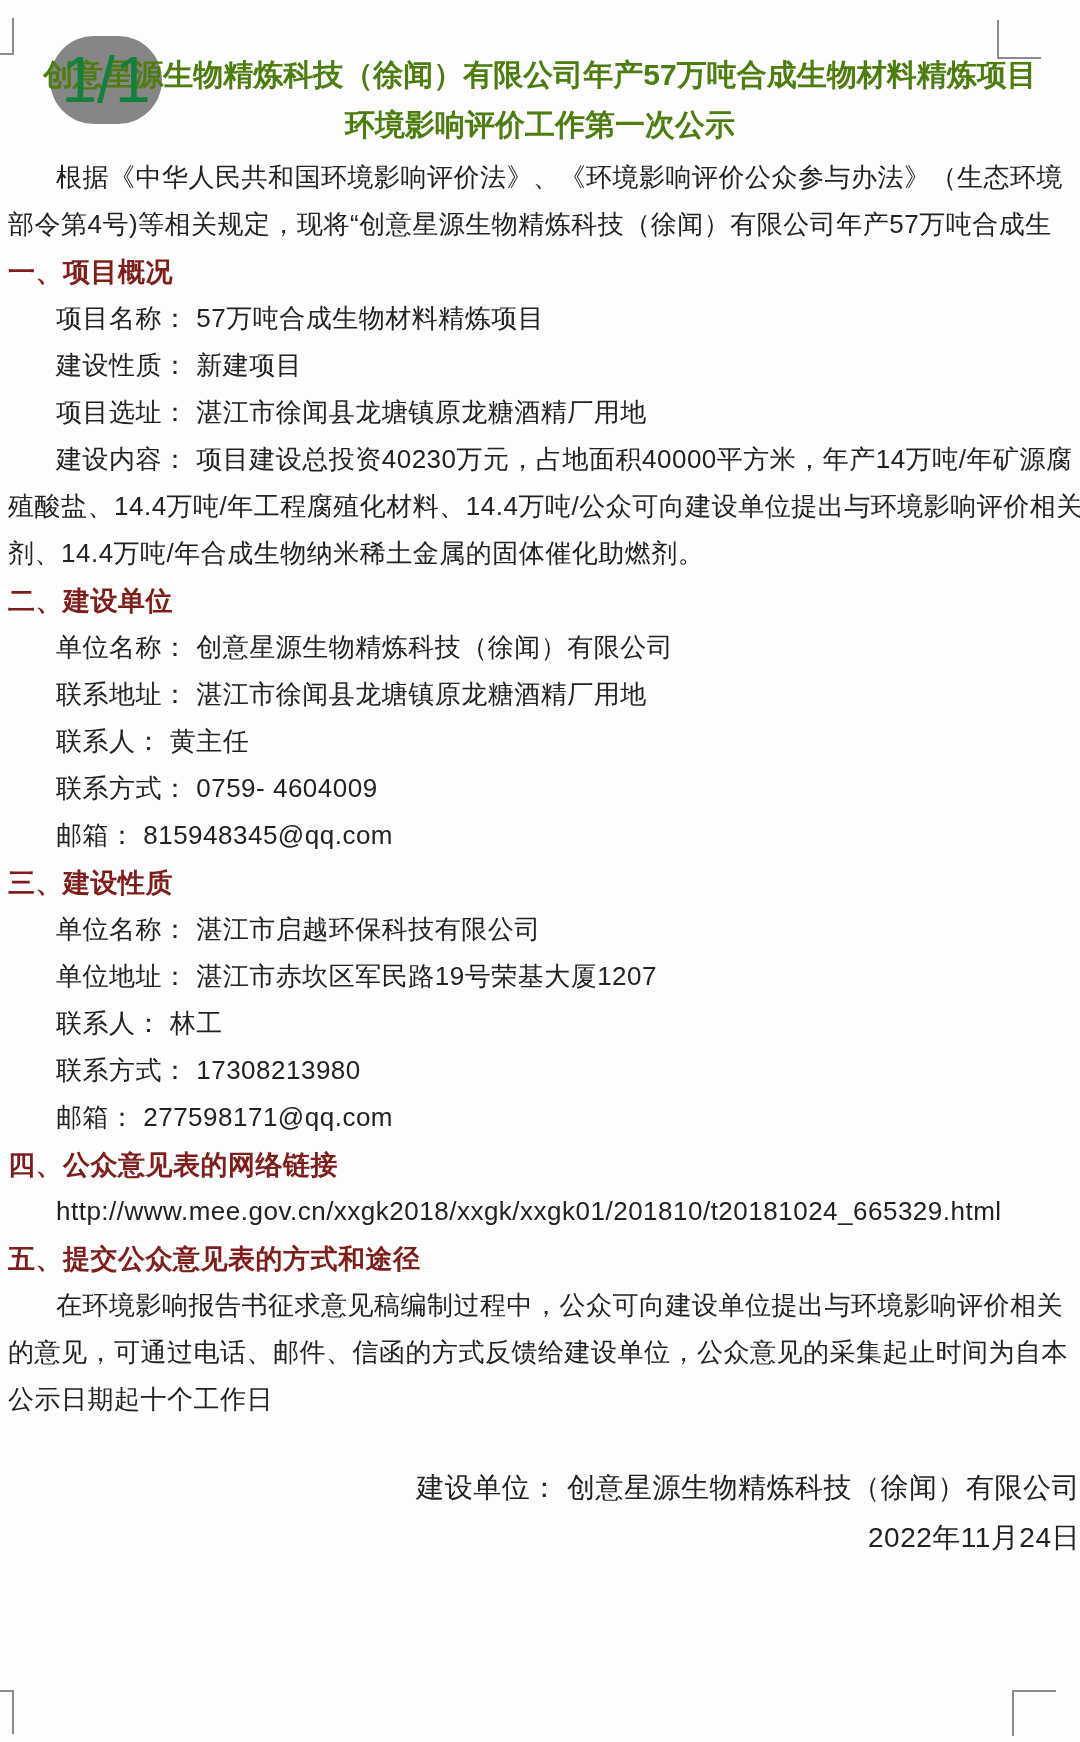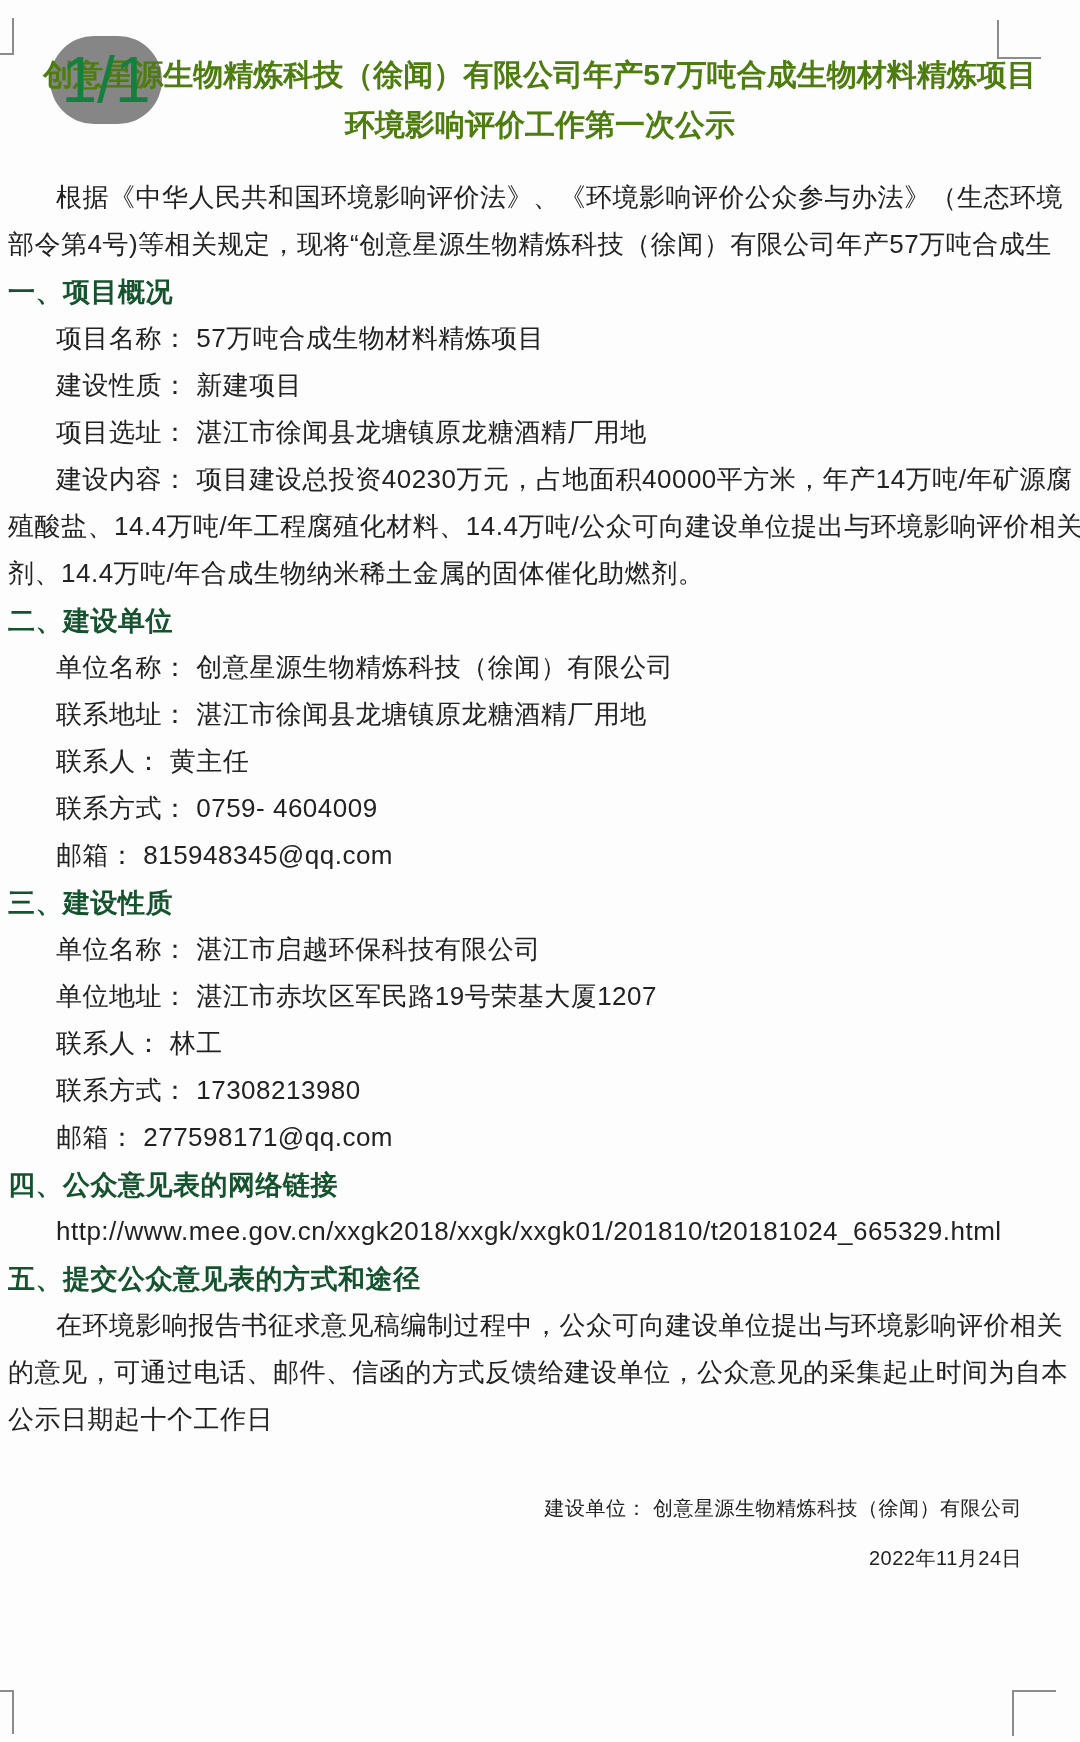--- a/index.html
+++ b/index.html
@@ -34,37 +34,36 @@
     padding-top:50px;
     text-align:center;
     font-weight:bold;
     font-size:30px;
     color:#4d7c0f;
   }
   .title-line{height:50px;line-height:50px;white-space:nowrap;overflow:hidden;}
 
   .body-lines{
     position:relative;z-index:1;
-    margin-top:24px;
+    margin-top:4px;
     font-size:26px;
   }
   .line{
     height:47px;display:flex;align-items:center;
     white-space:nowrap;overflow:hidden;
     padding:0 8px;letter-spacing:.5px;
   }
   .line.indent{padding-left:56px;}
-  .line.heading{font-weight:bold;font-size:27px;color:#14532d;}
+  .line.heading{font-weight:bold;font-size:27px;color:#7f1d1d;}
 
   .footer{
     position:relative;z-index:1;
     margin-top:40px;
     text-align:right;
-    padding-right:58px;
-    font-size:20px;letter-spacing:.5px;
+    font-size:28px;letter-spacing:.5px;
   }
   .footer-line{height:50px;line-height:50px;white-space:nowrap;overflow:hidden;}
 </style>
 </head>
 <body>
 
 <div class="page">
 
   <div class="corner tl"></div>
   <div class="corner tr"></div>

